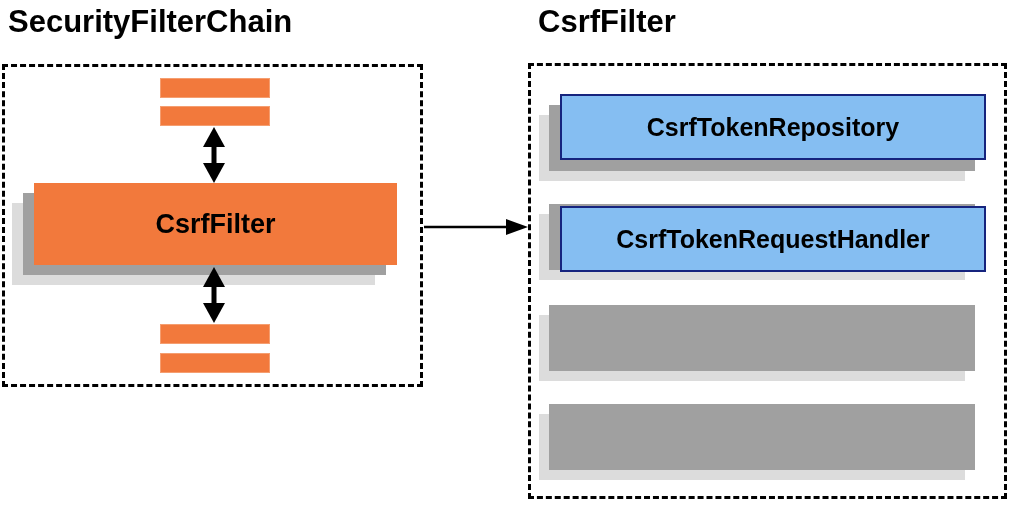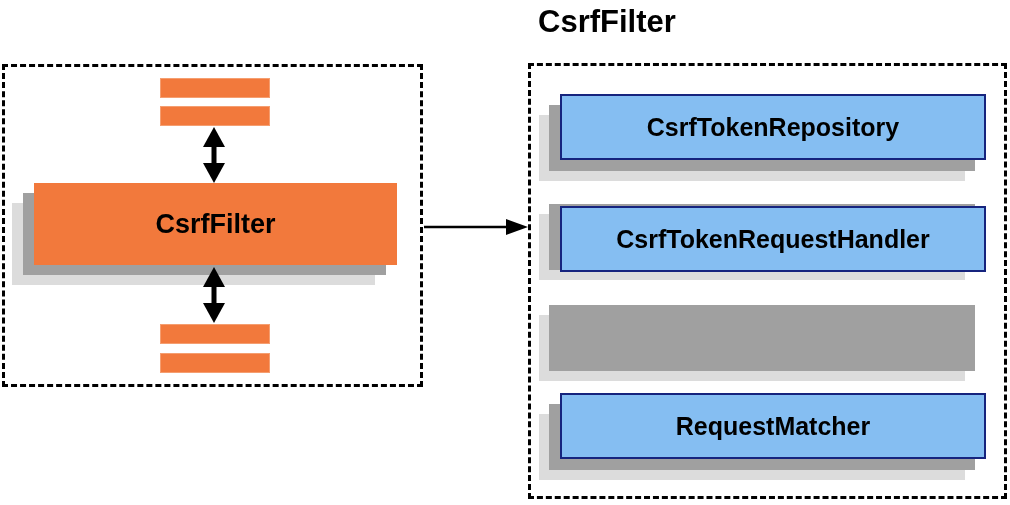--- a/index.html
+++ b/index.html
@@ -97,20 +97,21 @@
   .c3{top:294px;}  .c3sd{left:549px;top:305px;} .c3sl{left:539px;top:315px;}
   .c4{top:393px;}  .c4sd{left:549px;top:404px;} .c4sl{left:539px;top:414px;}
 
   svg{display:block;}
 </style>
 </head>
 <body>
 
 <div class="canvas">
 
+  <div class="title left">SecurityFilterChain</div>
   <div class="title right">CsrfFilter</div>
 
   <div class="dashed-box sfc-box"></div>
 
   <div class="bar b1"></div>
   <div class="bar b2"></div>
 
   <div class="v-arrow a1">
     <svg width="24" height="56" viewBox="0 0 24 56">
       <polygon points="12,0 1,20 23,20" fill="#000"></polygon>
@@ -149,15 +150,14 @@
 
   <div class="shadow light comp-shadow c2sl"></div>
   <div class="shadow dark comp-shadow c2sd"></div>
   <div class="component c2">CsrfTokenRequestHandler</div>
 
   <div class="shadow light comp-shadow c3sl"></div>
   <div class="shadow dark comp-shadow c3sd"></div>
 
   <div class="shadow light comp-shadow c4sl"></div>
   <div class="shadow dark comp-shadow c4sd"></div>
-  <div class="component c4">RequestMatcher</div>
 
 </div>
 
 </body></html>

